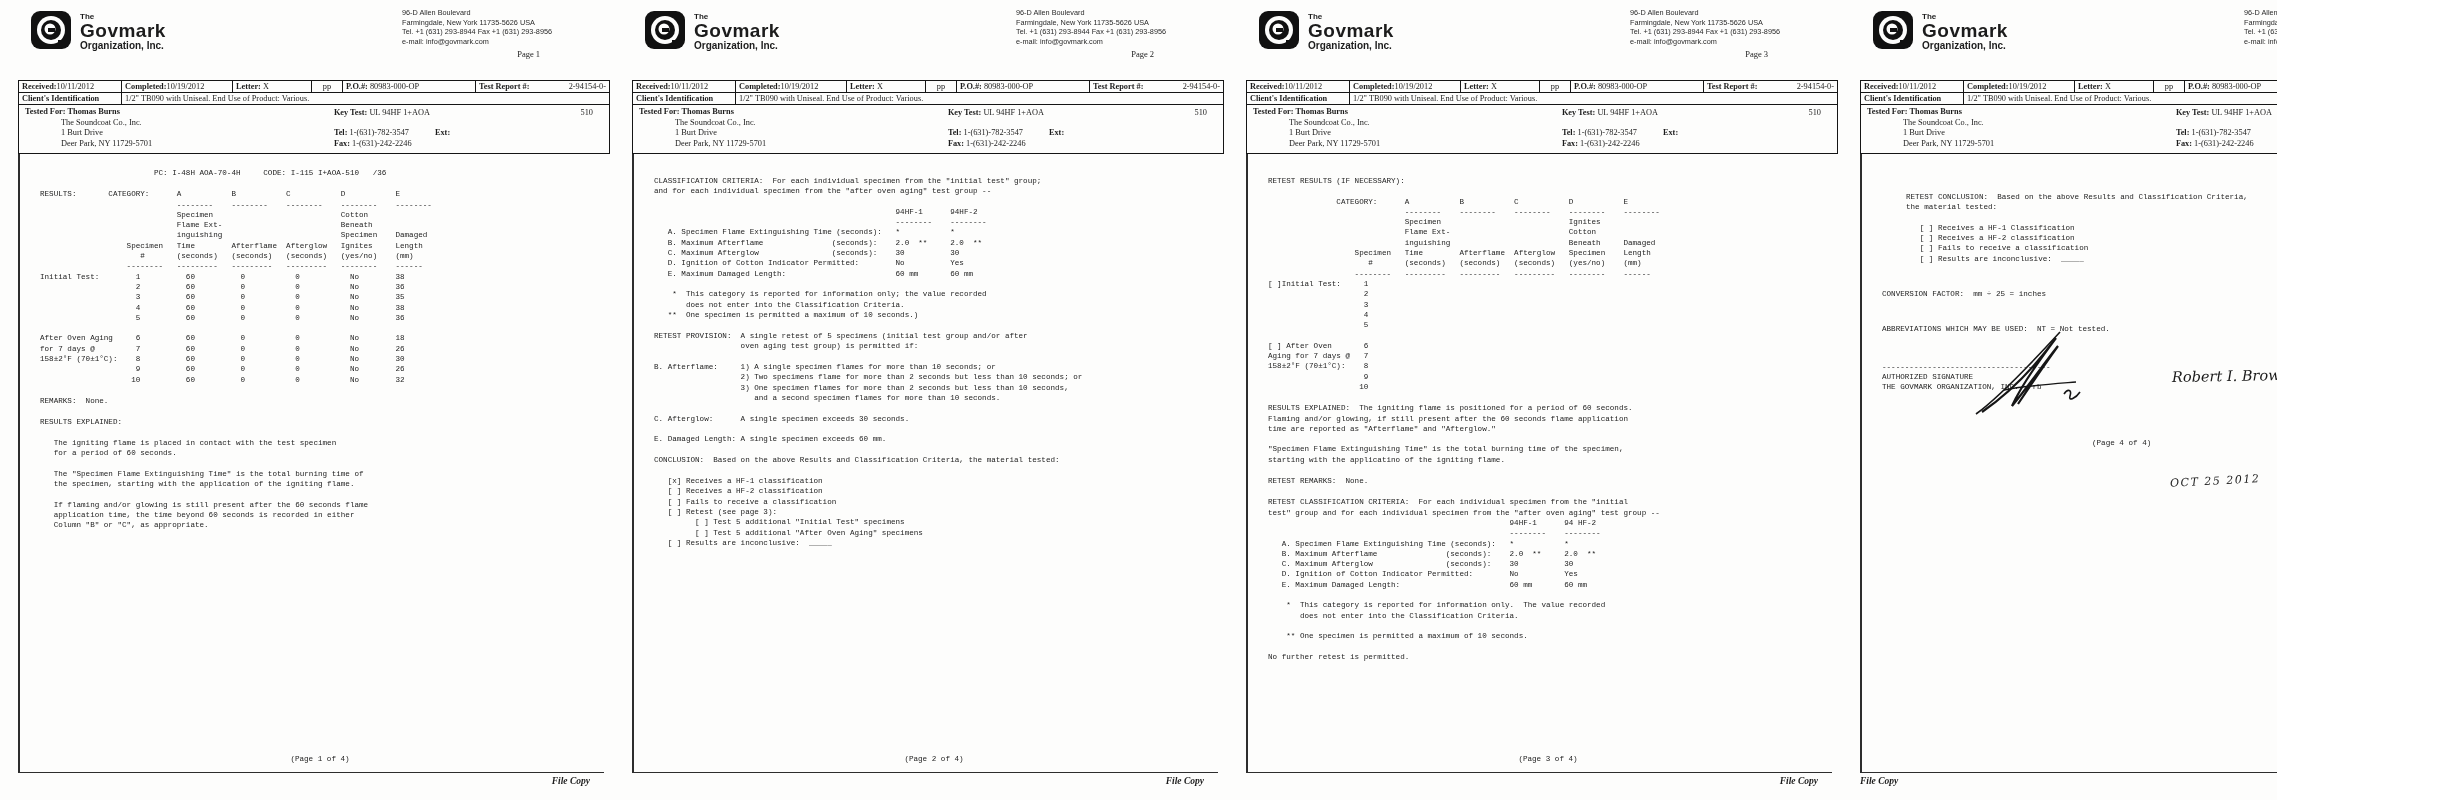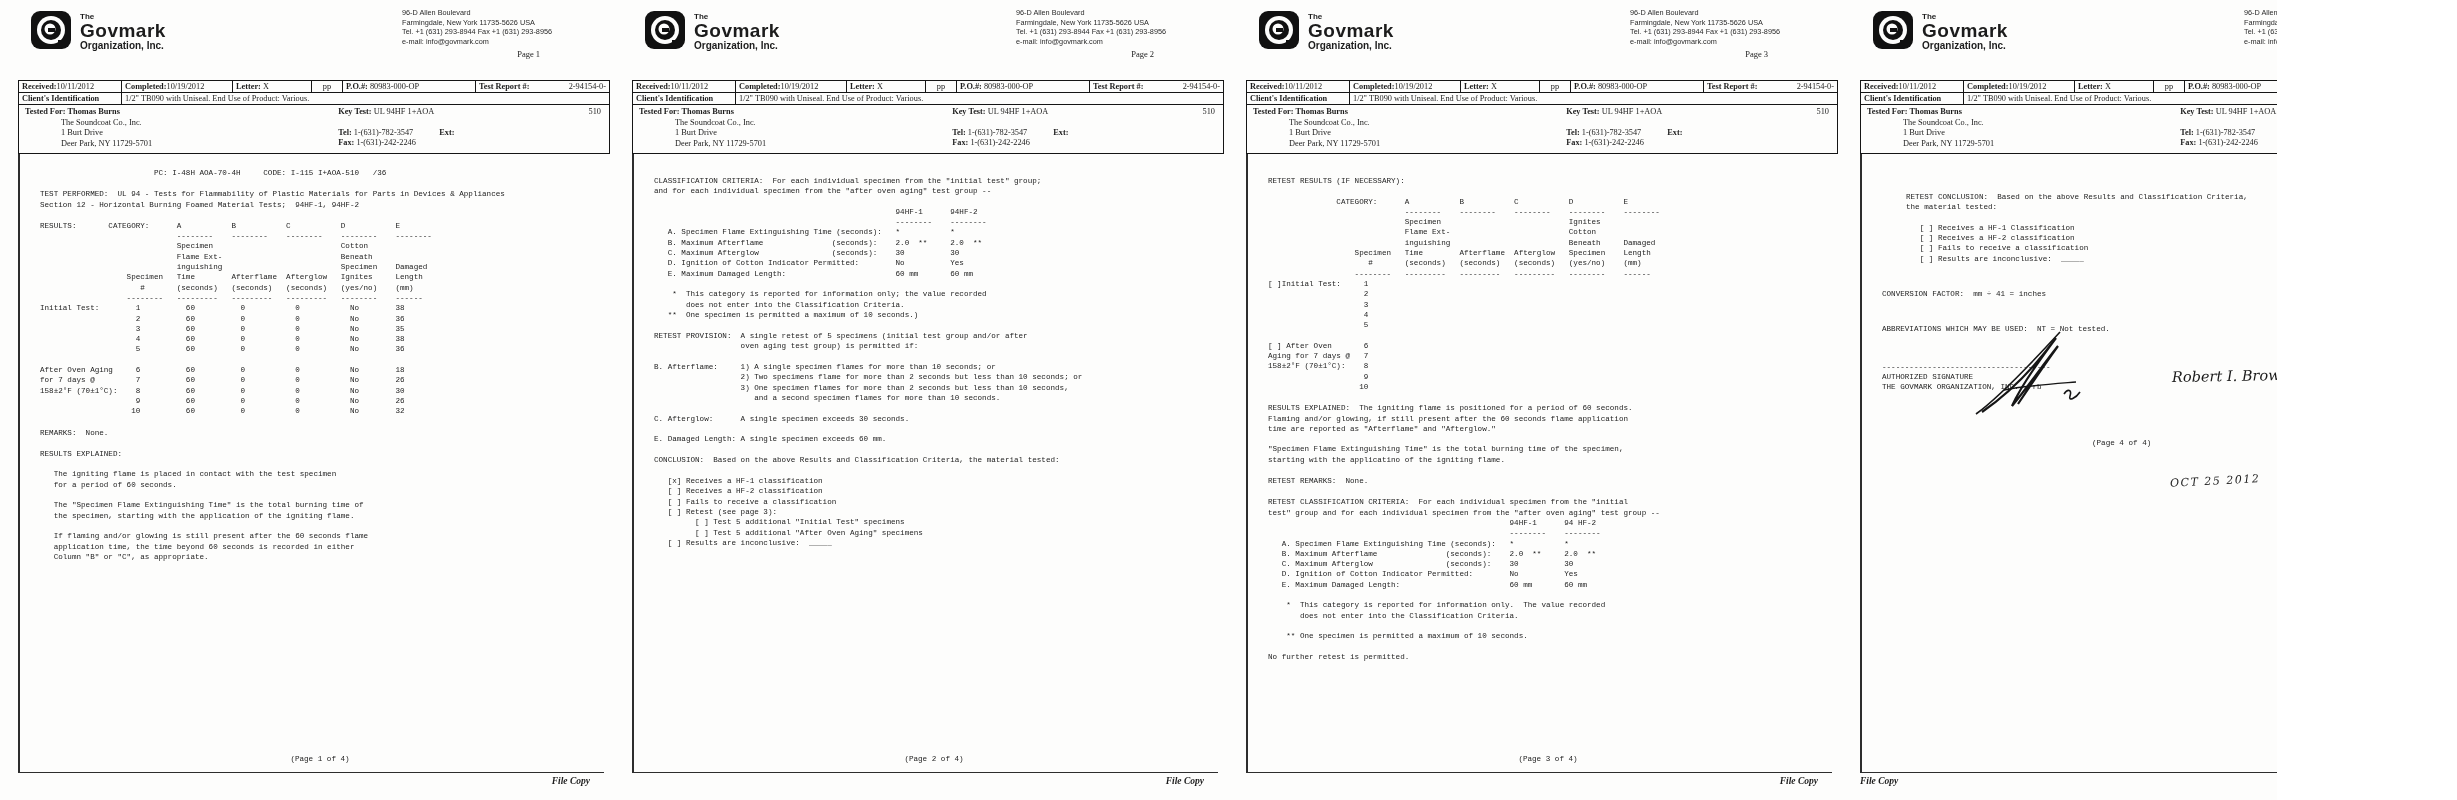--- a/index.html
+++ b/index.html
@@ -22,21 +22,21 @@
   
   .hdr{border-collapse:collapse;margin:0 8px 0 14px;width:592px;table-layout:fixed;flex:0 0 auto;}
   .hdr td{border:1.4px solid #151515;font-size:8.3px;padding:1px 3px;vertical-align:top;
           white-space:nowrap;overflow:hidden;}
   .hdr .lbl{font-weight:bold;}
   .hdr .val{font-weight:normal;}
   .trr{display:flex;justify-content:space-between;}
   .cid{white-space:normal;font-weight:bold;font-size:8px;line-height:9px;}
   
   .tested{border:1.6px solid #151515;border-top:none;margin:0 8px 0 14px;width:592px;
-          box-sizing:border-box;display:flex;font-size:8.3px;padding:2px 4px 4px 6px;flex:0 0 auto;}
+          box-sizing:border-box;display:flex;font-size:8.3px;padding:2px 12px 4px 6px;flex:0 0 auto;align-items:flex-end;}
   .t-left{width:54%;line-height:10.5px;}
   .t-right{width:46%;position:relative;line-height:10.5px;}
   .bold{font-weight:bold;}
   .t-ind{padding-left:36px;}
   .keycode{position:absolute;right:4px;top:0;}
   .telrow{margin-top:10px;}
   .ext{margin-left:26px;font-weight:bold;}
   
   .body-box{flex:1 1 auto;margin:0 6px 0 14px;border-left:2px solid #2d2d2d;border-bottom:1.6px solid #2d2d2d;
             padding:14px 4px 4px 20px;display:flex;flex-direction:column;overflow:hidden;}
@@ -123,22 +123,20 @@
       </div>
       <div class="t-right">
         <div><span class="bold">Key Test:</span> <span>UL 94HF 1+AOA</span></div>
         <div class="keycode">510</div>
         <div class="telrow"><span class="bold">Tel:</span> <span>1-(631)-782-3547</span><span class="ext">Ext:</span></div>
         <div><span class="bold">Fax:</span> <span>1-(631)-242-2246</span></div>
       </div>
     </div>
     <div class="body-box">
       <pre class="blk">                         PC: I-48H AOA-70-4H     CODE: I-115 I+AOA-510   /36</pre>
-      <pre class="blk">TEST PERFORMED:  UL 94 - Tests for Flammability of Plastic Materials for Parts in Devices &amp; Appliances
-Section 12 - Horizontal Burning Foamed Material Tests;  94HF-1, 94HF-2</pre>
       <pre class="blk">RESULTS:       CATEGORY:      A           B           C           D           E
                               --------    --------    --------    --------    --------
                               Specimen                            Cotton
                               Flame Ext-                          Beneath
                               inguishing                          Specimen    Damaged
                    Specimen   Time        Afterflame  Afterglow   Ignites     Length
                       #       (seconds)   (seconds)   (seconds)   (yes/no)    (mm)
                    --------   ---------   ---------   ---------   --------    ------
 Initial Test:        1          60          0           0           No        38
                      2          60          0           0           No        36
@@ -451,21 +449,21 @@
       </div>
     </div>
     <div class="body-box">
       <pre class="blk" style="margin-top:24px;margin-left:24px">RETEST CONCLUSION:  Based on the above Results and Classification Criteria,
 the material tested:
 
    [ ] Receives a HF-1 Classification
    [ ] Receives a HF-2 classification
    [ ] Fails to receive a classification
    [ ] Results are inconclusive:  _____</pre>
-      <pre class="blk" style="margin-top:14px">CONVERSION FACTOR:  mm ÷ 41 = inches</pre>
+      <pre class="blk" style="margin-top:14px">CONVERSION FACTOR:  mm ÷ 25 = inches</pre>
       <pre class="blk" style="margin-top:14px">ABBREVIATIONS WHICH MAY BE USED:  NT = Not tested.</pre>
       <div class="sig-area">
         <pre>-------------------------------------
 AUTHORIZED SIGNATURE
 THE GOVMARK ORGANIZATION, INC.  /rb</pre>
         <svg class="sig-scribble" width="130" height="92" viewBox="0 0 130 92">
           <path d="M8 86 C 30 70, 70 28, 92 4" stroke="#161616" stroke-width="1.6" fill="none"></path>
           <path d="M14 84 C 40 66, 66 40, 88 10 C 70 34, 52 60, 44 78 C 62 56, 80 30, 90 18 C 74 40, 58 64, 50 76" stroke="#161616" stroke-width="2.2" fill="none"></path>
           <path d="M36 62 C 56 58, 84 56, 108 54" stroke="#161616" stroke-width="1.4" fill="none"></path>
           <path d="M96 66 c 4 -6, 8 -4, 6 2 c -2 6, 6 2, 10 -4" stroke="#161616" stroke-width="1.6" fill="none"></path>

